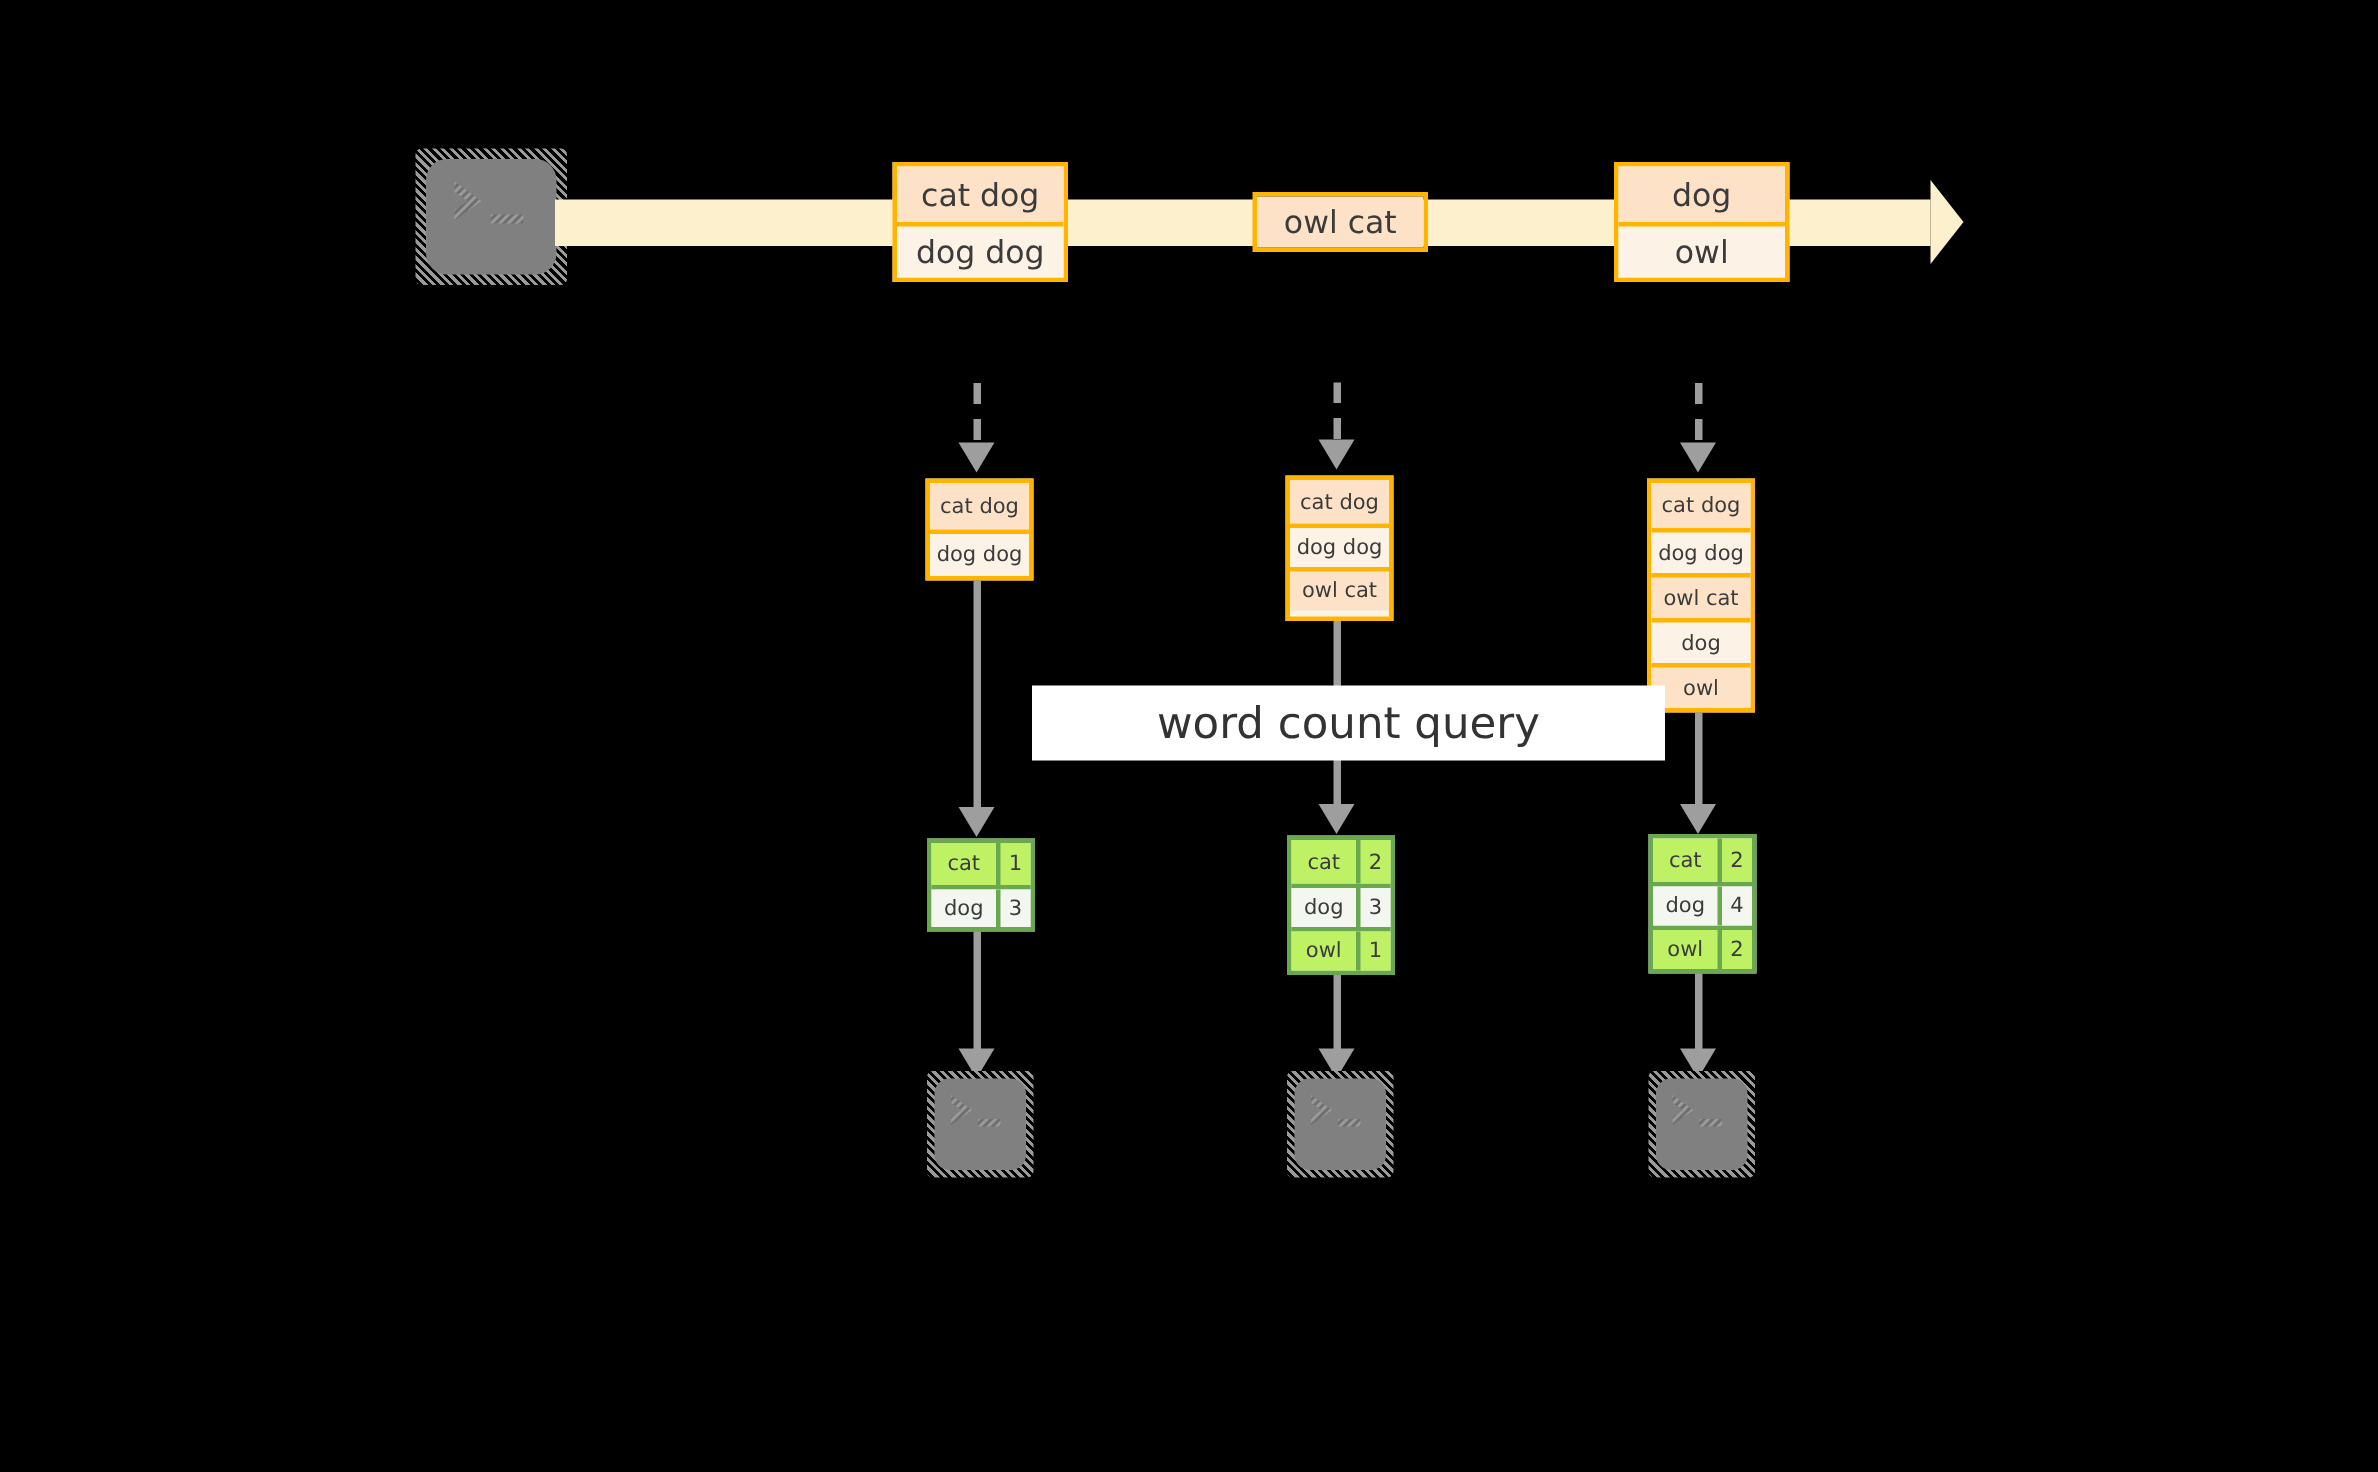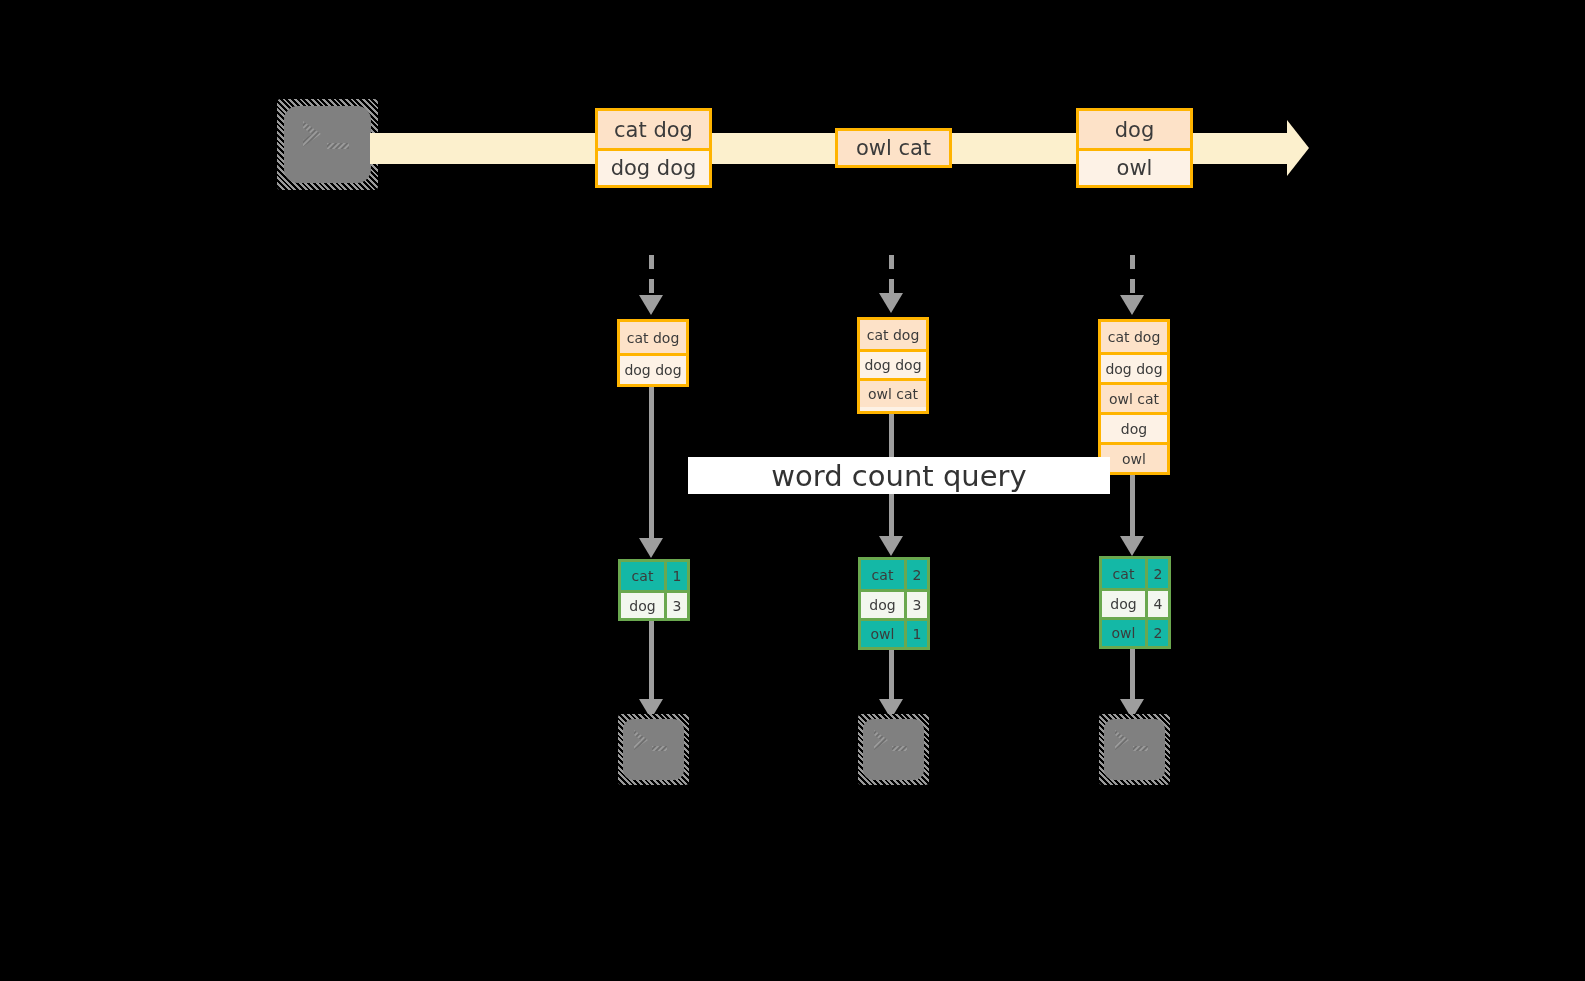--- a/index.html
+++ b/index.html
@@ -74,21 +74,21 @@
     display: flex;
     box-sizing: border-box;
   }
   .gtable .grow + .grow { border-top: 3px solid #6aa84f; }
   .gtable .gc {
     box-sizing: border-box;
     display: flex;
     align-items: center;
     justify-content: center;
     color: #3b3b3b;
-    background: #14b8a6;
+    background: #bef264;
     white-space: nowrap;
   }
   .gtable .grow.alt .gc { background: #f3f7ef; }
   .gtable .gc.count { border-left: 3px solid #6aa84f; }
   
   .vline {
     position: absolute;
     background: #9e9e9e;
   }
   .vline.dashed {
@@ -263,17 +263,17 @@
 
   <div class="terminal" style="left:1099px; top:714px; width:71px; height:71px;">
     <div class="hatch"></div>
     <div class="body" style="left:5px; top:5px; right:5px; bottom:5px; border-radius:10px;"></div>
     <svg width="71" height="71" viewBox="0 0 71 71">
       <path d="M16 16 L30 26 L16 36 L16 31 L23 26 L16 21 Z" fill="url(#hp1)"></path>
       <rect x="34" y="32" width="15" height="5" fill="url(#hp1)"></rect>
     </svg>
   </div>
 
-  <div class="banner" style="left:688px; top:457px; width:422px; height:37px; font-size:29px;">
+  <div class="banner" style="left:688px; top:457px; width:422px; height:50px; font-size:29px;">
     <span>word count query</span>
   </div>
 
 </div>
 
 </body></html>

